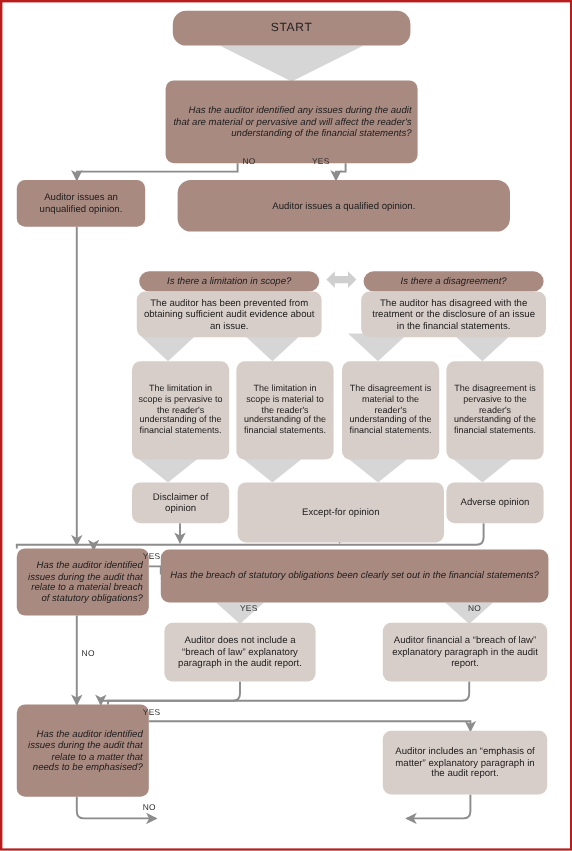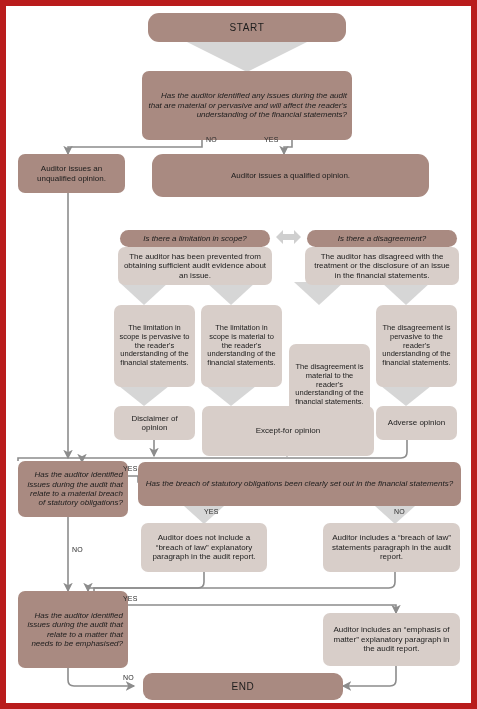--- a/index.html
+++ b/index.html
@@ -4,21 +4,21 @@
 <style>
   html,body{margin:0;padding:0;background:#ffffff;}
   body{
     font-family:"Liberation Sans","DejaVu Sans",sans-serif;
     -webkit-font-smoothing:antialiased;
   }
   #page{
     position:relative;
     width:477px;height:709px;
     background:#ffffff;
-    border:6px solid #b91c1c;
+    border:2px solid #b91c1c;
     box-sizing:border-box;
     overflow:hidden;
   }
   #canvas{position:absolute;left:0;top:0;width:477px;height:709px;}
   svg.conn{position:absolute;left:0;top:0;width:477px;height:709px;pointer-events:none;}
 
   .node{
     position:absolute;
     box-sizing:border-box;
     display:flex;
@@ -121,43 +121,42 @@
     <div class="node dark pill fs8 ital" style="left:301px;top:224px;width:150px;height:17px;">Is there a disagreement?</div>
 
     <div class="node light fs8" style="left:112px;top:241px;width:154px;height:38px;">The auditor has been prevented from obtaining sufficient audit evidence about an issue.</div>
 
     <div class="node light fs8" style="left:299px;top:241px;width:154px;height:38px;">The auditor has disagreed with the treatment or the disclosure of an issue in the financial statements.</div>
 
     <div class="node light fs75" style="left:108px;top:299px;width:81px;height:82px;">The limitation in scope is pervasive to the reader's understanding of the financial statements.</div>
 
     <div class="node light fs75" style="left:195px;top:299px;width:81px;height:82px;">The limitation in scope is material to the reader's understanding of the financial statements.</div>
 
-    <div class="node light fs75" style="left:283px;top:299px;width:81px;height:82px;margin-top:39px;">The disagreement is material to the reader's understanding of the financial statements.</div>
+    <div class="node light fs75" style="left:283px;top:299px;width:81px;height:82px;">The disagreement is material to the reader's understanding of the financial statements.</div>
 
     <div class="node light fs75" style="left:370px;top:299px;width:81px;height:82px;">The disagreement is pervasive to the reader's understanding of the financial statements.</div>
 
     <div class="node light fs8" style="left:108px;top:400px;width:81px;height:34px;">Disclaimer of opinion</div>
 
     <div class="node light fs8" style="left:196px;top:400px;width:172px;height:50px;">Except-for opinion</div>
 
     <div class="node light fs8" style="left:370px;top:400px;width:81px;height:34px;">Adverse opinion</div>
 
     <div class="node dark fs8 ital" style="left:12px;top:455px;width:110px;height:56px;">Has the auditor identified issues during the audit that relate to a material breach of statutory obligations?</div>
 
     <div class="node dark fs8 ital" style="left:132px;top:456px;width:323px;height:44px;">Has the breach of statutory obligations been clearly set out in the financial statements?</div>
 
     <div class="node light fs8" style="left:135px;top:517px;width:126px;height:49px;">Auditor does not include a “breach of law” explanatory paragraph in the audit report.</div>
 
-    <div class="node light fs8" style="left:317px;top:517px;width:137px;height:49px;">Auditor includes a “breach of law” statements paragraph in the audit report.</div>
+    <div class="node light fs8" style="left:317px;top:517px;width:137px;height:49px;">Auditor financial a “breach of law” explanatory paragraph in the audit report.</div>
 
     <div class="node dark fs8 ital" style="left:12px;top:585px;width:110px;height:77px;">Has the auditor identified issues during the audit that relate to a matter that needs to be emphasised?</div>
 
     <div class="node light fs8" style="left:317px;top:607px;width:137px;height:53px;">Auditor includes an “emphasis of matter” explanatory paragraph in the audit report.</div>
 
-    <div class="node dark term fs10" style="left:137px;top:667px;width:200px;height:27px;">END</div>
 
     <div class="lbl" style="left:200px;top:130px;">NO</div>
     <div class="lbl" style="left:258px;top:130px;">YES</div>
 
     <div class="lbl" style="left:117px;top:459px;">YES</div>
     <div class="lbl" style="left:66px;top:540px;">NO</div>
 
     <div class="lbl" style="left:198px;top:502px;">YES</div>
     <div class="lbl" style="left:388px;top:502px;">NO</div>
 

